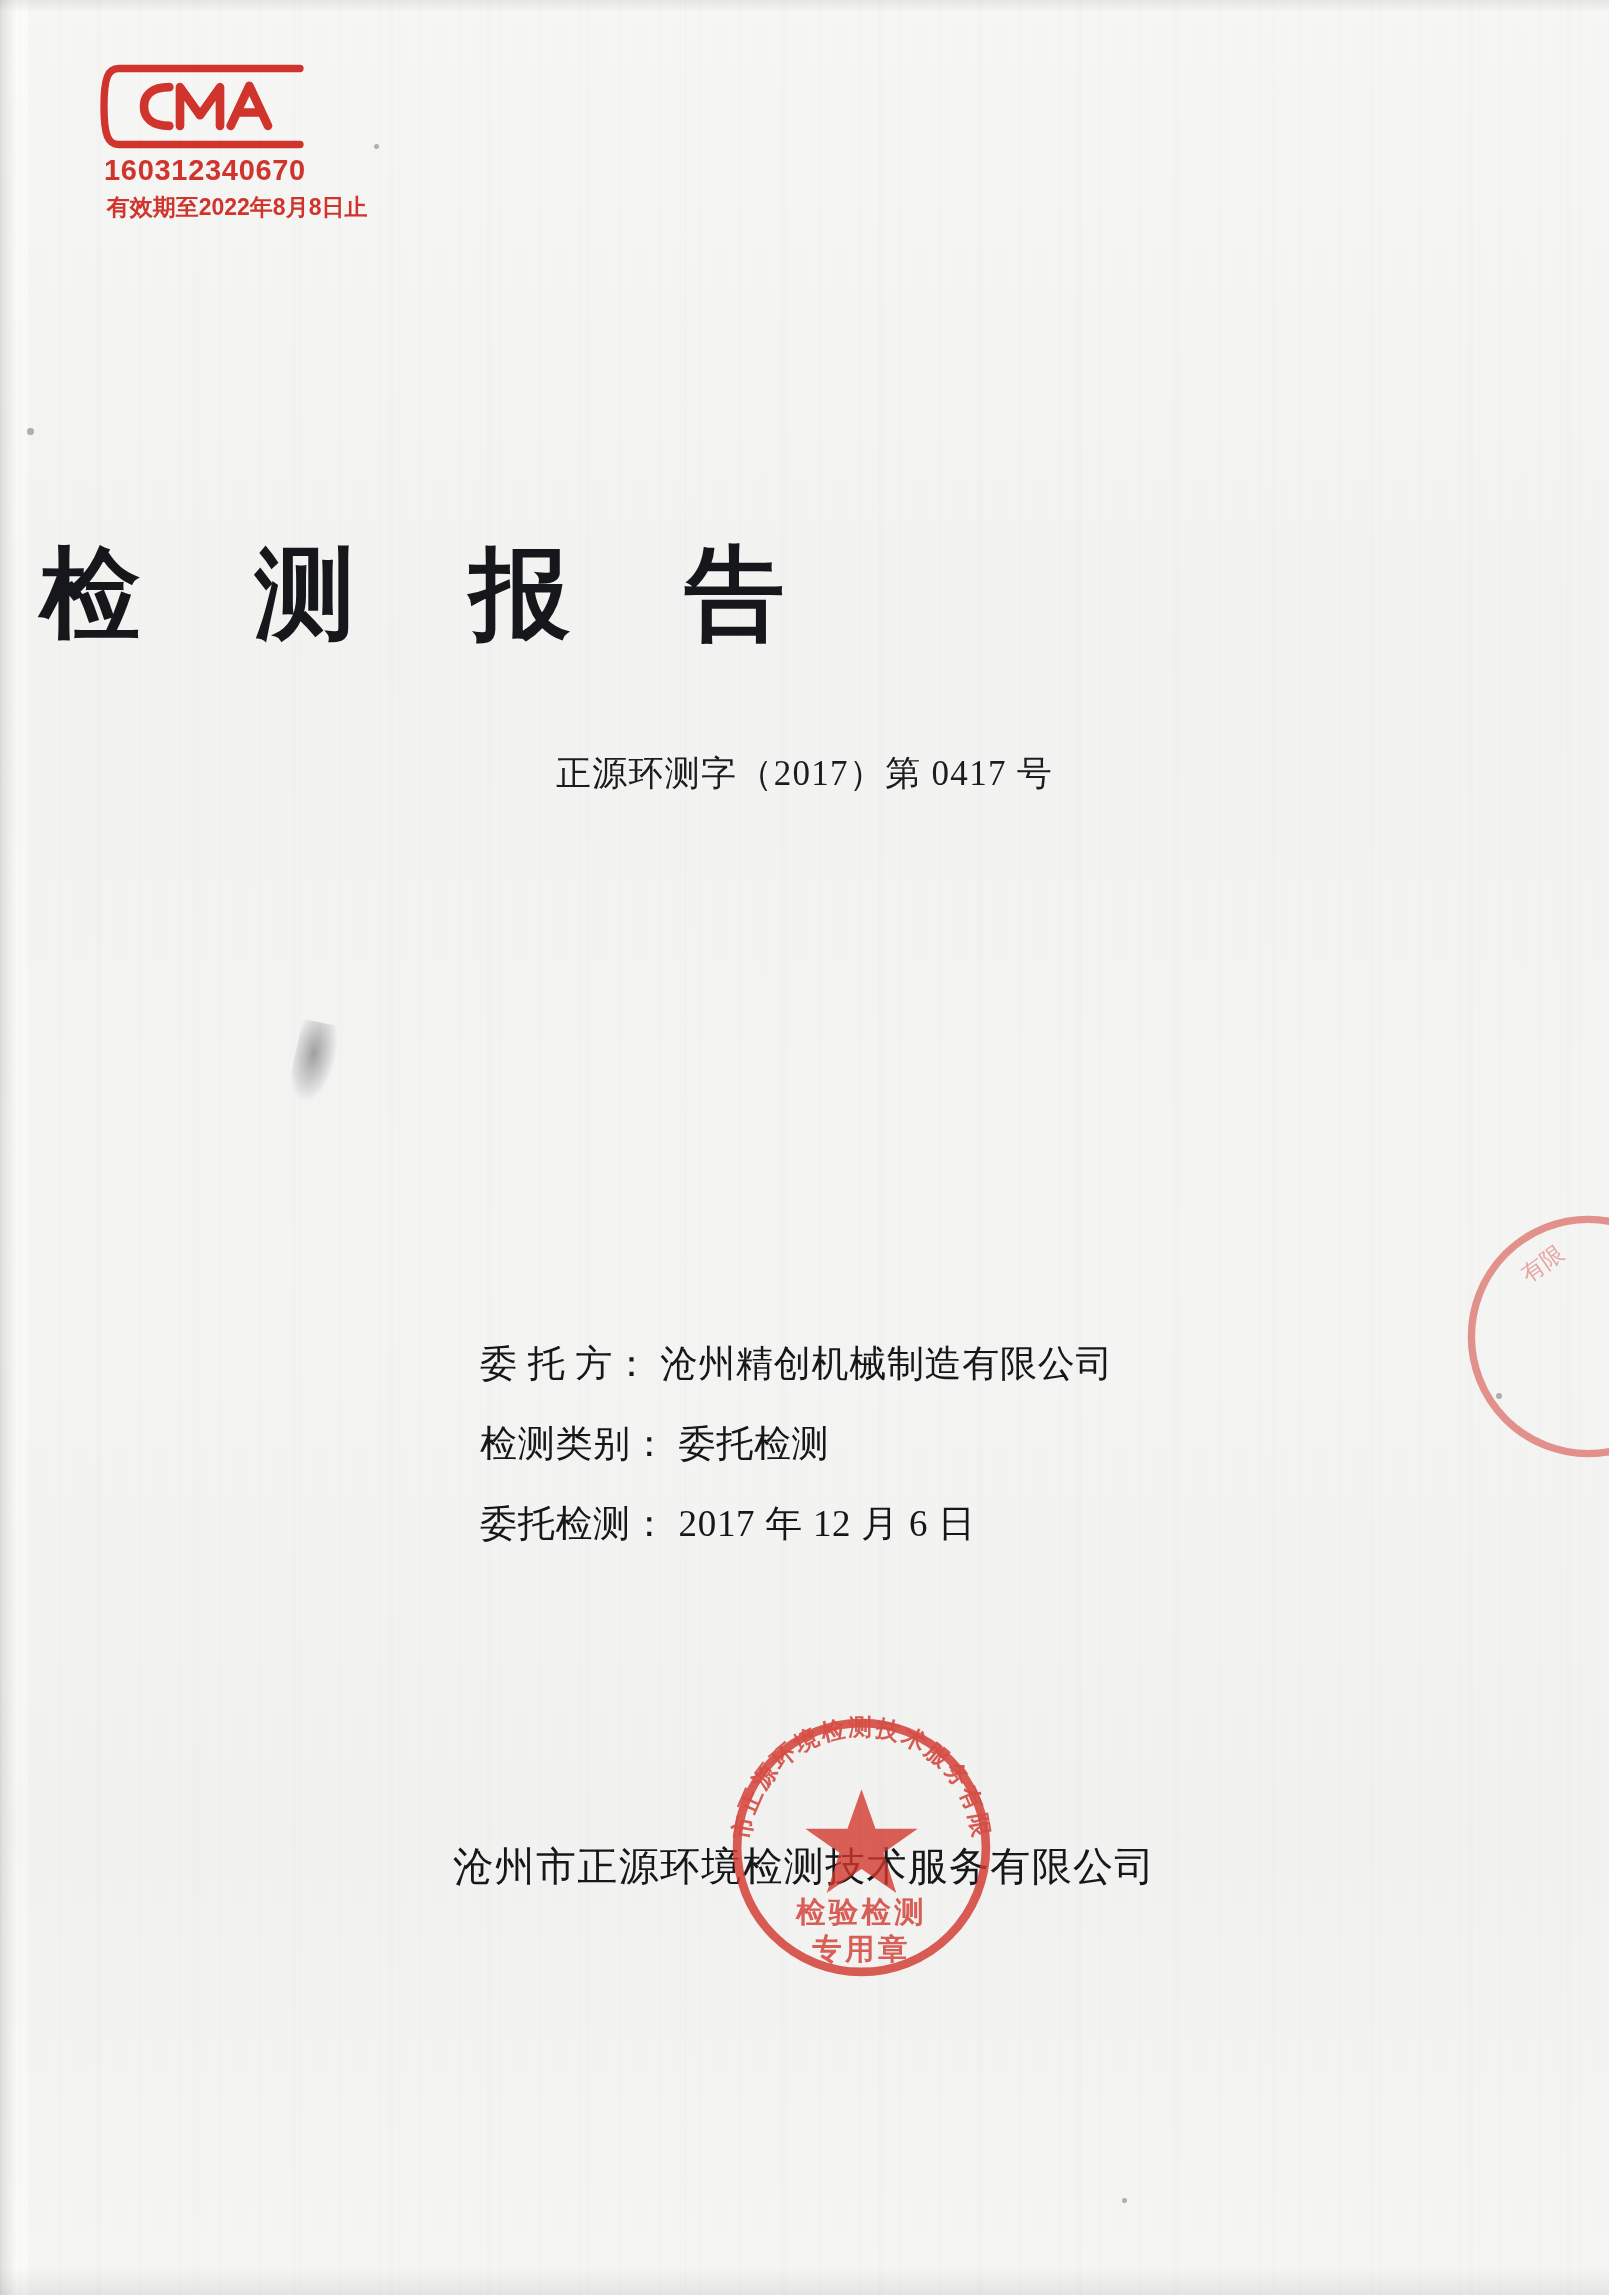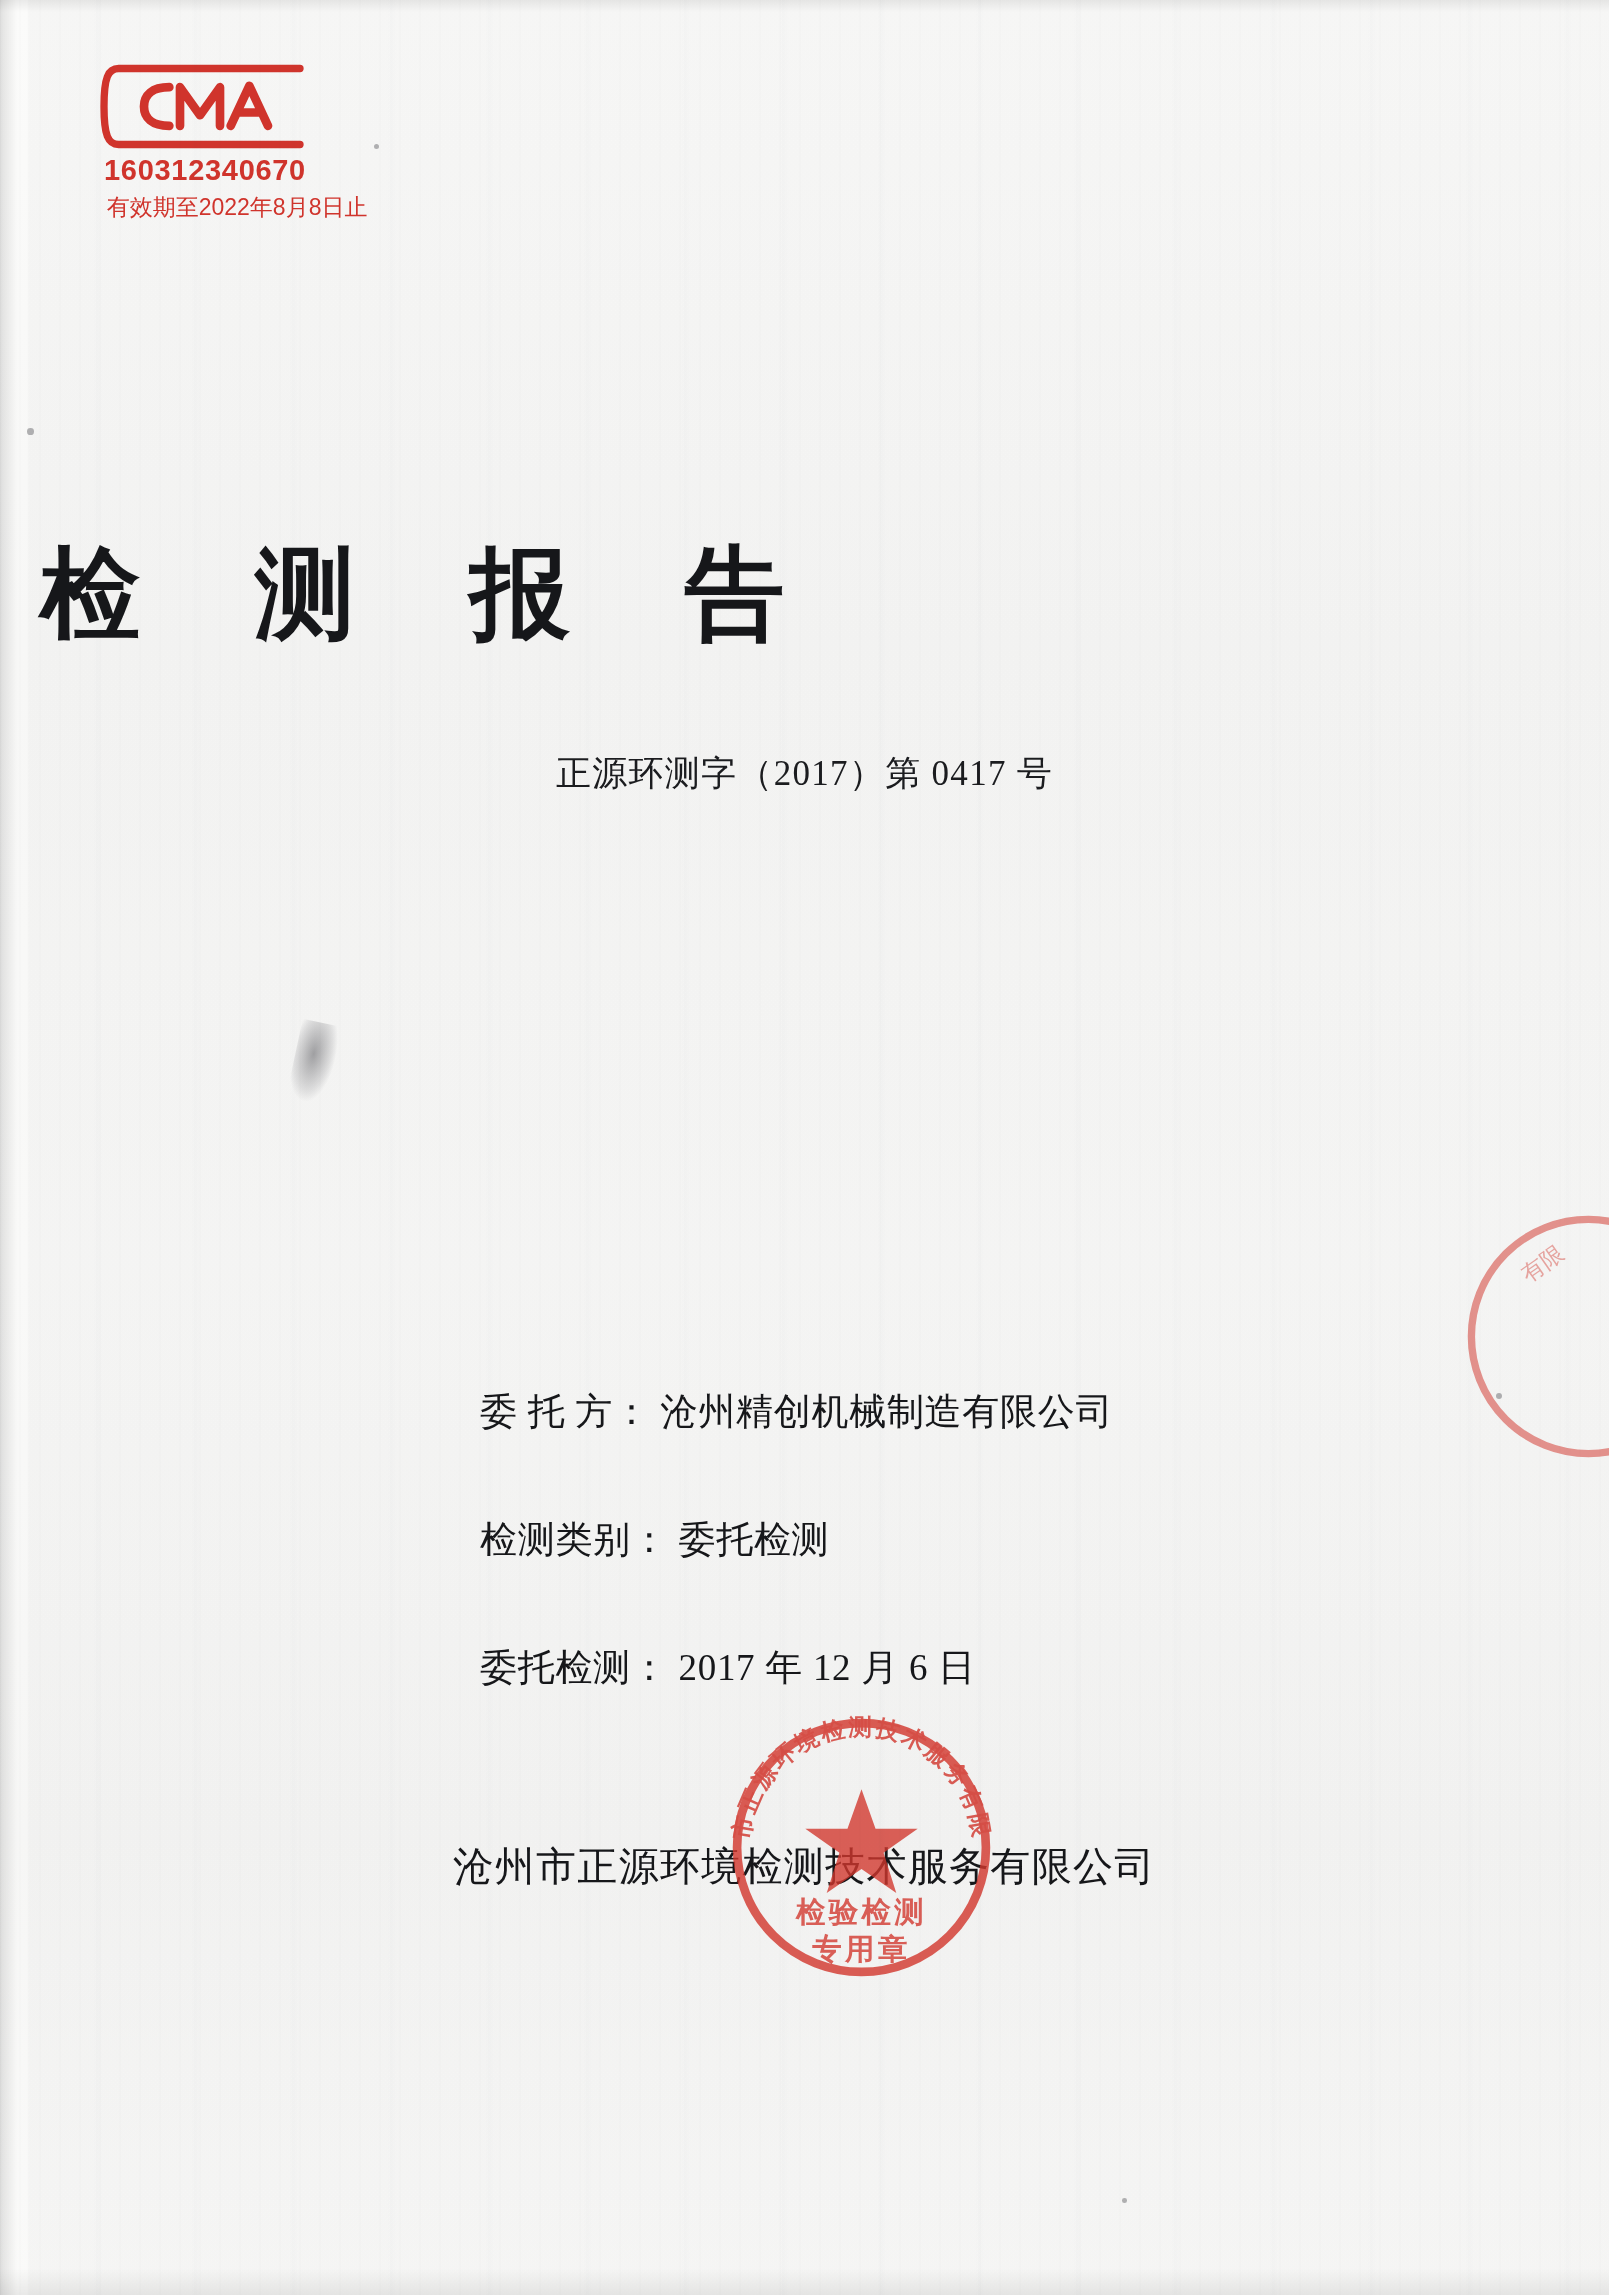--- a/index.html
+++ b/index.html
@@ -81,21 +81,21 @@
     font-weight: bold;
     font-size: 29px;
     letter-spacing: 0.7px;
     color: #d0342c;
     margin-top: 4px;
     margin-left: 4px;
     white-space: nowrap;
   }
   .cma-valid {
     font-family: "Liberation Sans", sans-serif;
-    font-weight: normal;
+    font-weight: bold;
     font-size: 23px;
     color: #d0342c;
     margin-top: 5.3px;
     margin-left: 6.7px;
     white-space: nowrap;
   }
 
   
   .doc-title {
     position: absolute;
@@ -137,21 +137,20 @@
     line-height: 1.52;
   }
   .info-row {
     white-space: nowrap;
     margin-bottom: 24px;
     display: flex;
     align-items: baseline;
   }
   .info-label {
     letter-spacing: 0.7px;
-    margin-top: 48px;
   }
   .info-value {
     letter-spacing: 0.7px;
     margin-left: 10px;
   }
 
   
   .company-line {
     position: absolute;
     top: 1839px;

